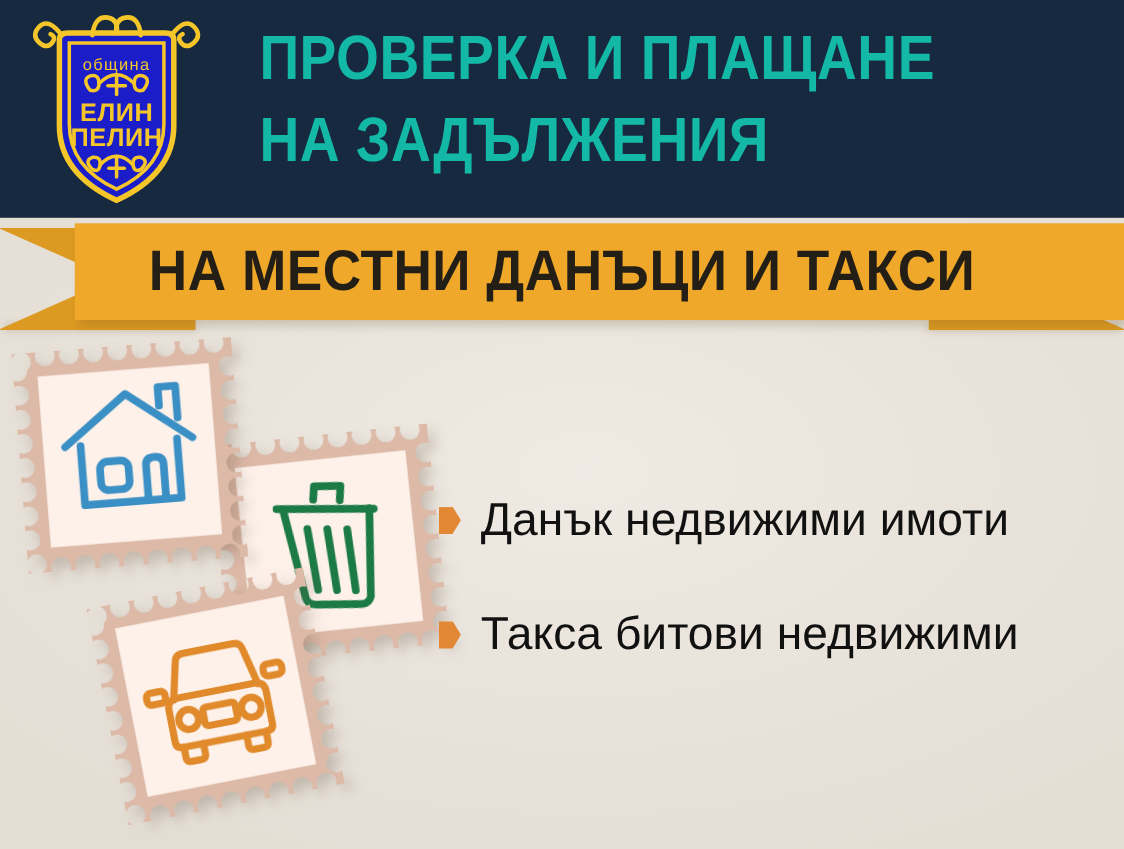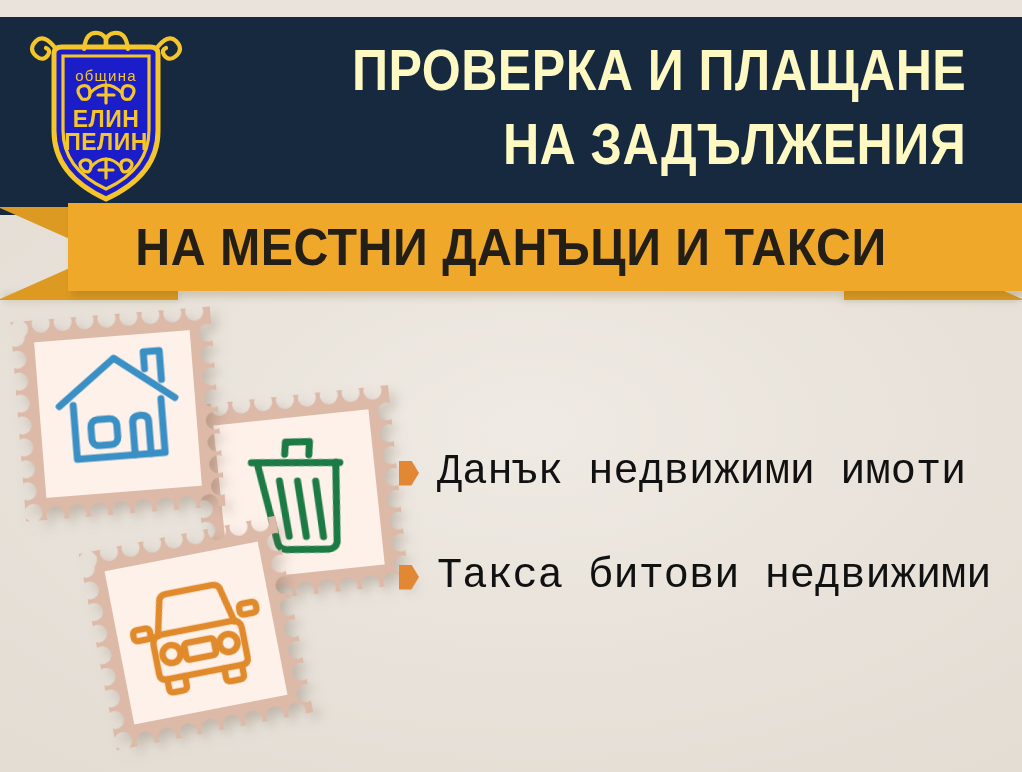--- a/index.html
+++ b/index.html
@@ -28,38 +28,37 @@
       radial-gradient(ellipse 760px 420px at 52% 40%, #efeae3 0%, #e8e2da 55%, #e3ddd4 100%);
   }
 
   
   .header {
     position: absolute;
     left: 0; top: 0;
     width: 1022px; height: 198px;
     background: #16293f;
     z-index: 5;
-    margin-top: 17px;
   }
 
   
   .crest {
     position: absolute;
     left: 22px; top: 6px;
     width: 168px; height: 188px;
   }
   .crest svg { display: block; width: 168px; height: 188px; }
 
   
   .title-block {
     position: absolute;
     left: 186px; top: 16px;
     width: 830px;
-    text-align: right;
-    color: #fef9c3;
+    text-align: left;
+    color: #14b8a6;
   }
   .title-line {
     font-family: "Liberation Sans", sans-serif;
     font-weight: 700;
     font-size: 57px;
     line-height: 74px;
     letter-spacing: 0.5px;
     transform: scaleX(0.88);
     transform-origin: center center;
     white-space: nowrap;
@@ -135,21 +134,21 @@
   }
   .bullet-marker {
     flex: 0 0 auto;
     width: 20px; height: 25px;
     background: #e28734;
     clip-path: polygon(0 0, 62% 0, 100% 50%, 62% 100%, 0 100%);
     margin-right: 18px;
     margin-top: 2px;
   }
   .bullet-label {
-    font-family: Liberation Mono, monospace;
+    font-family: Liberation Sans, sans-serif;
     font-size: 42px;
     color: #111111;
     line-height: 1;
     white-space: nowrap;
   }
 </style>
 </head>
 <body>
 
 <div id="poster">

